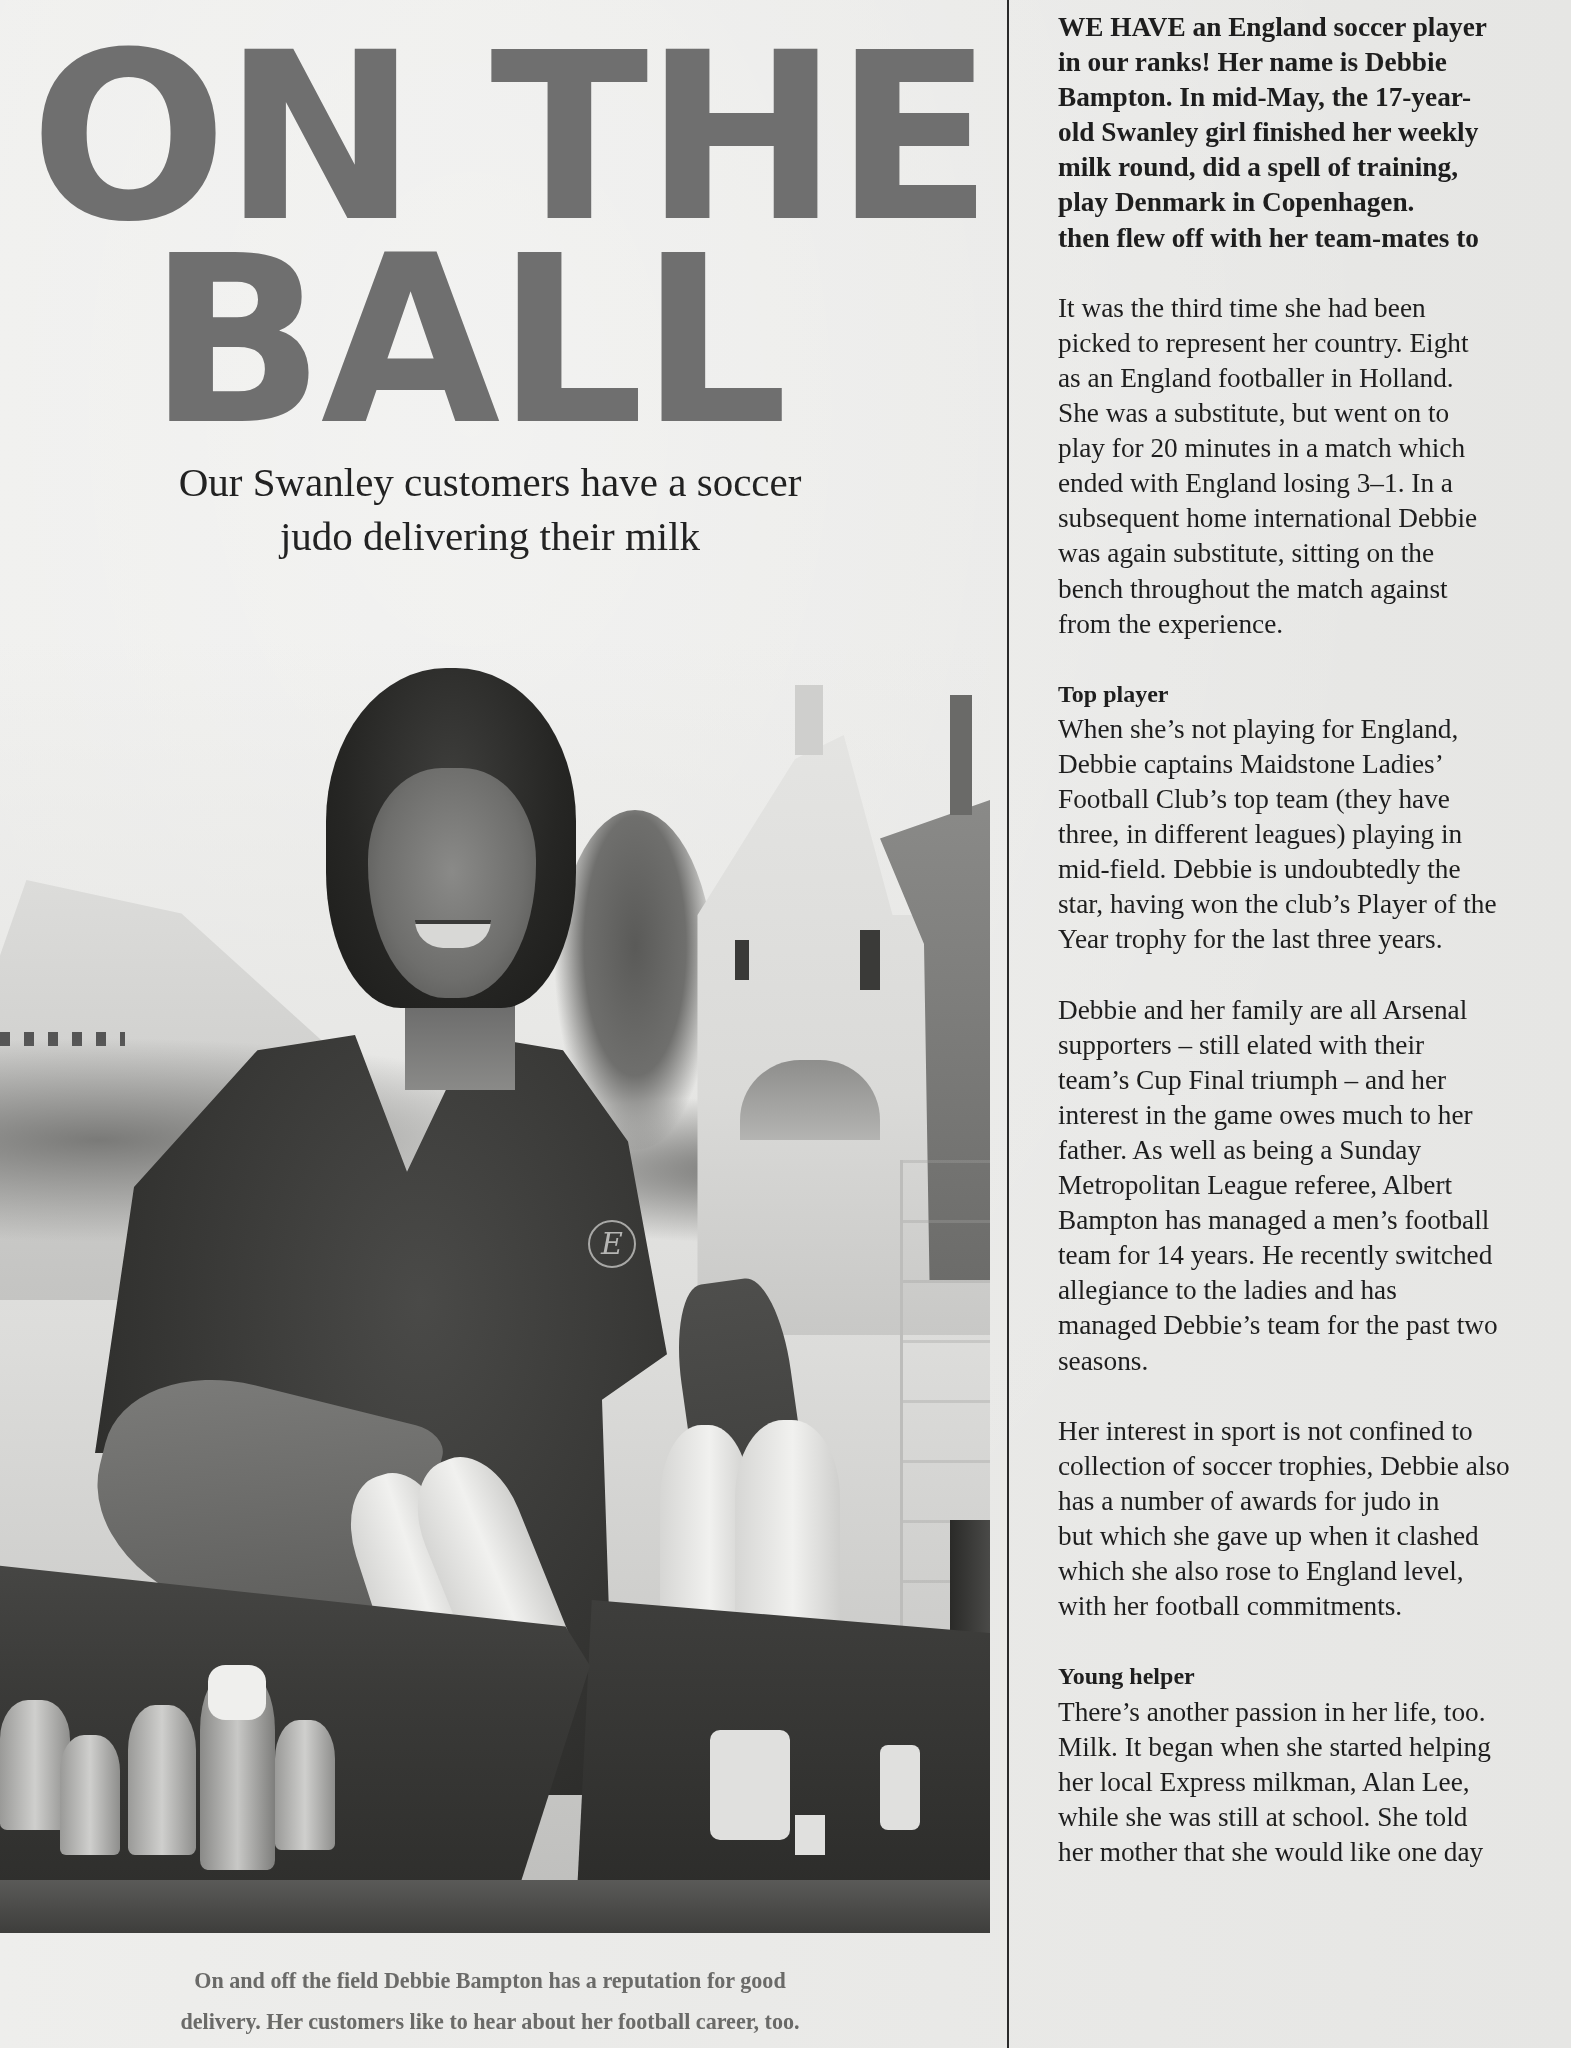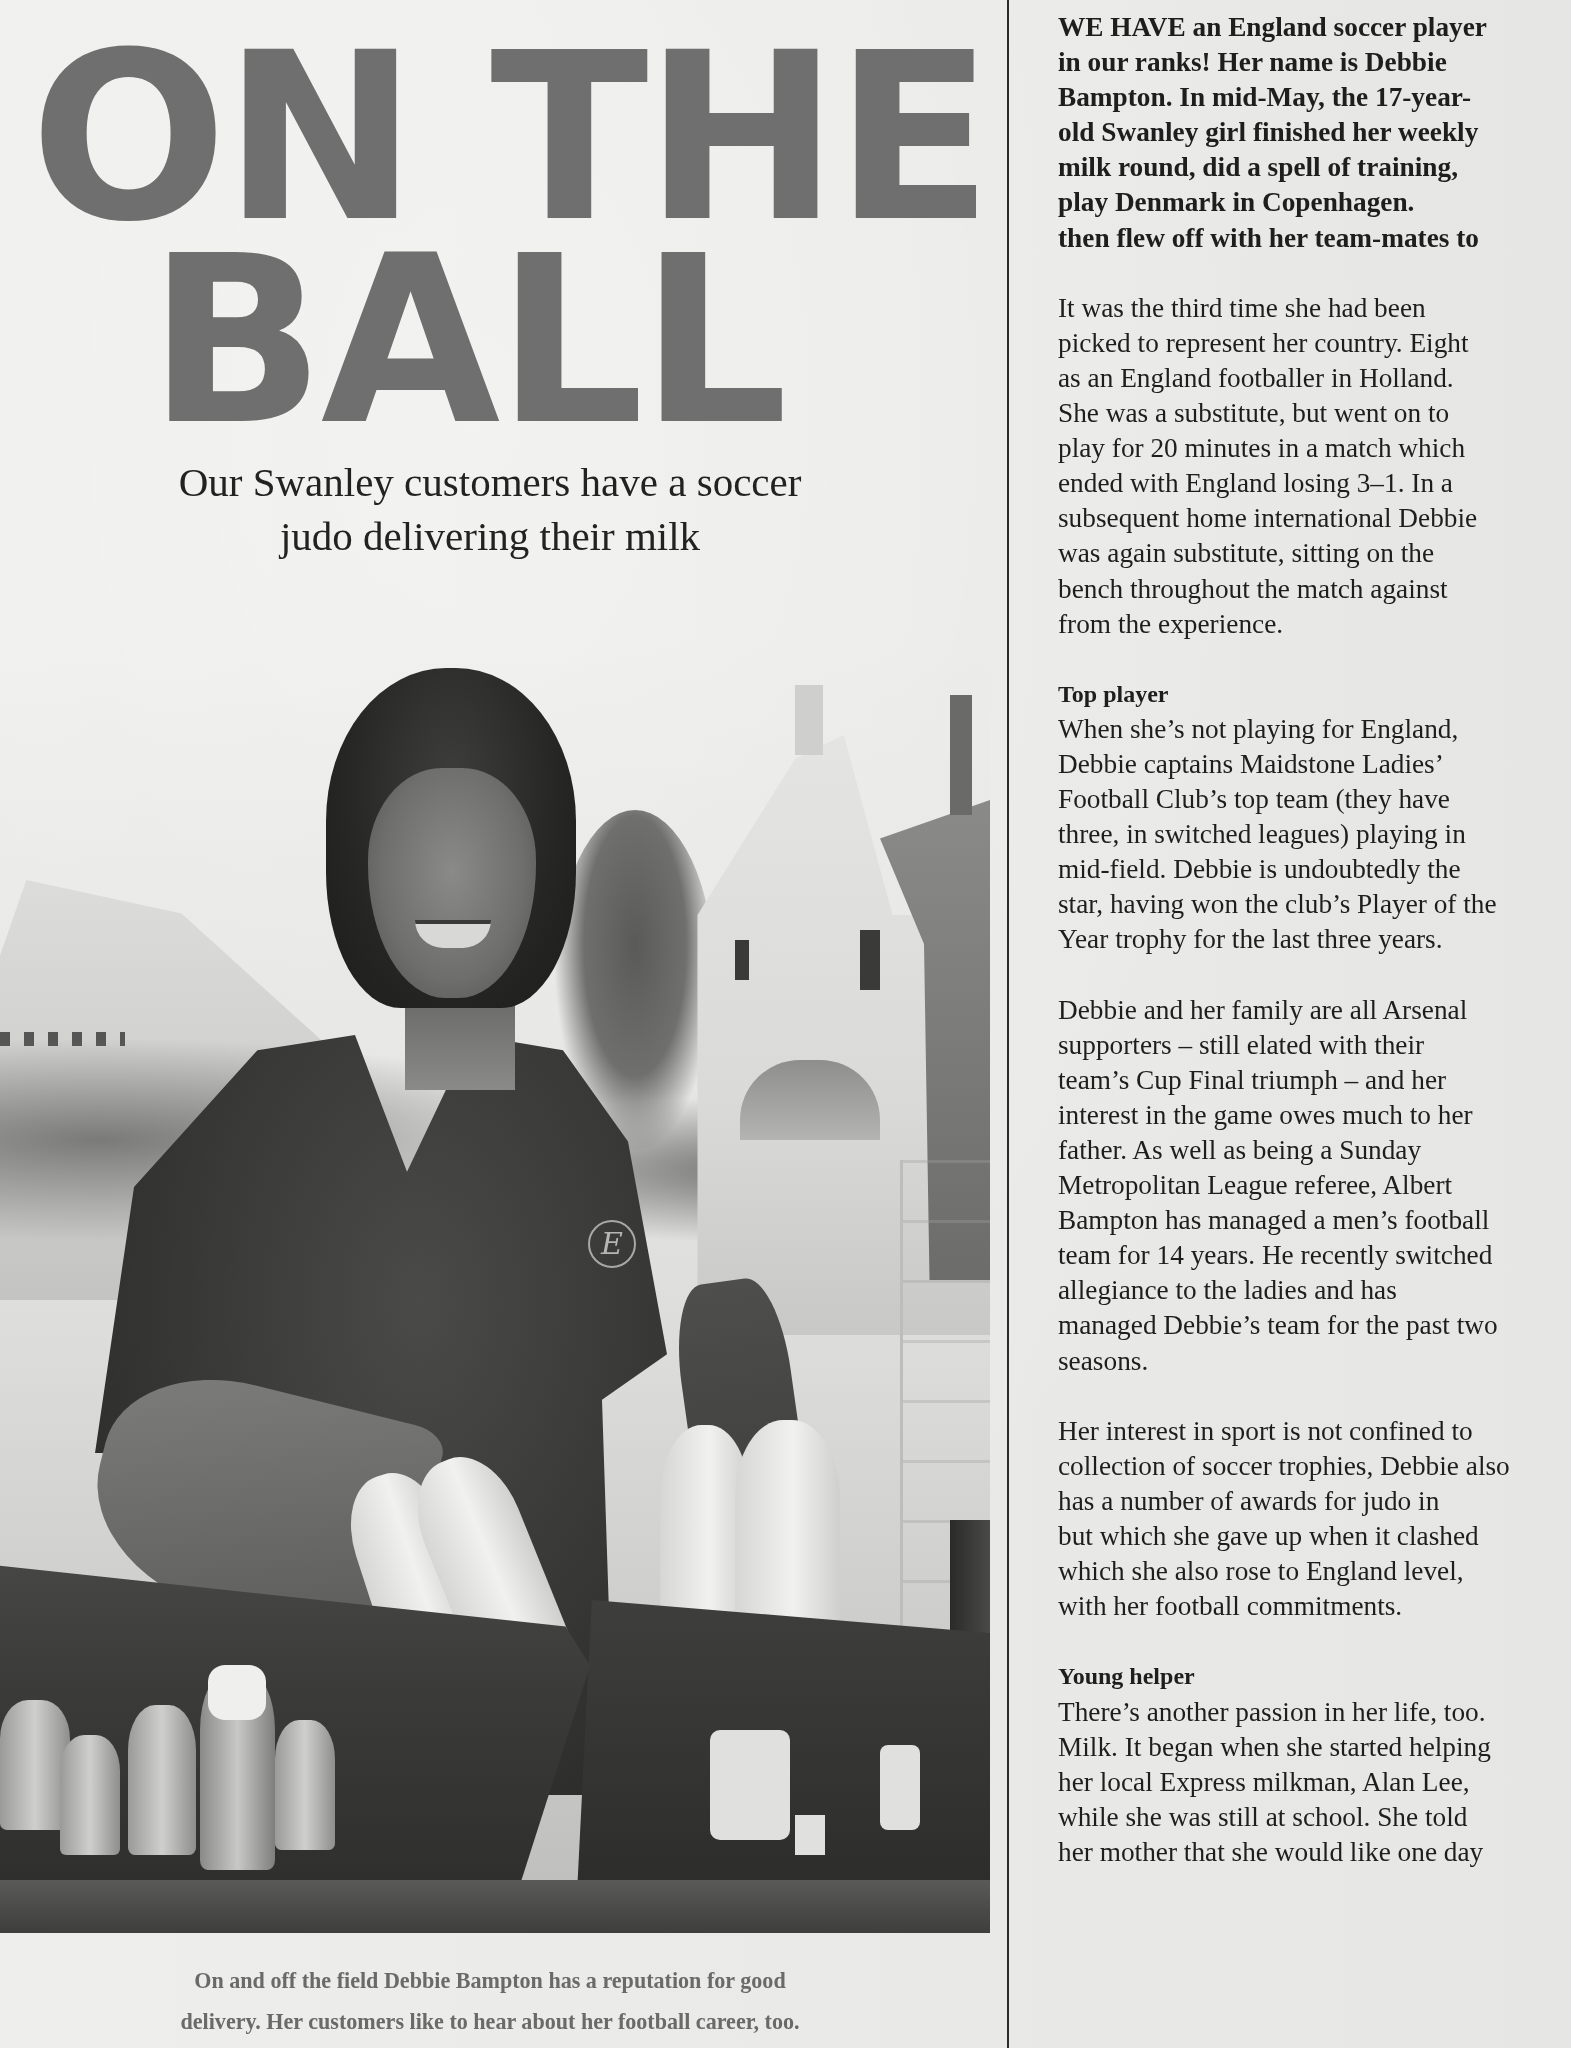--- a/index.html
+++ b/index.html
@@ -263,21 +263,21 @@
     <span class="ln">was again substitute, sitting on the</span>
     <span class="ln">bench throughout the match against</span>
     <span class="ln">from the experience.</span>
   </p>
   <div class="gap-lg"></div>
   <h3>Top player</h3>
   <p>
     <span class="ln">When she’s not playing for England,</span>
     <span class="ln">Debbie captains Maidstone Ladies’</span>
     <span class="ln">Football Club’s top team (they have</span>
-    <span class="ln">three, in switched leagues) playing in</span>
+    <span class="ln">three, in different leagues) playing in</span>
     <span class="ln">mid-field. Debbie is undoubtedly the</span>
     <span class="ln">star, having won the club’s Player of the</span>
     <span class="ln">Year trophy for the last three years.</span>
   </p>
   <div class="gap"></div>
   <p>
     <span class="ln">Debbie and her family are all Arsenal</span>
     <span class="ln">supporters – still elated with their</span>
     <span class="ln">team’s Cup Final triumph – and her</span>
     <span class="ln">interest in the game owes much to her</span>

